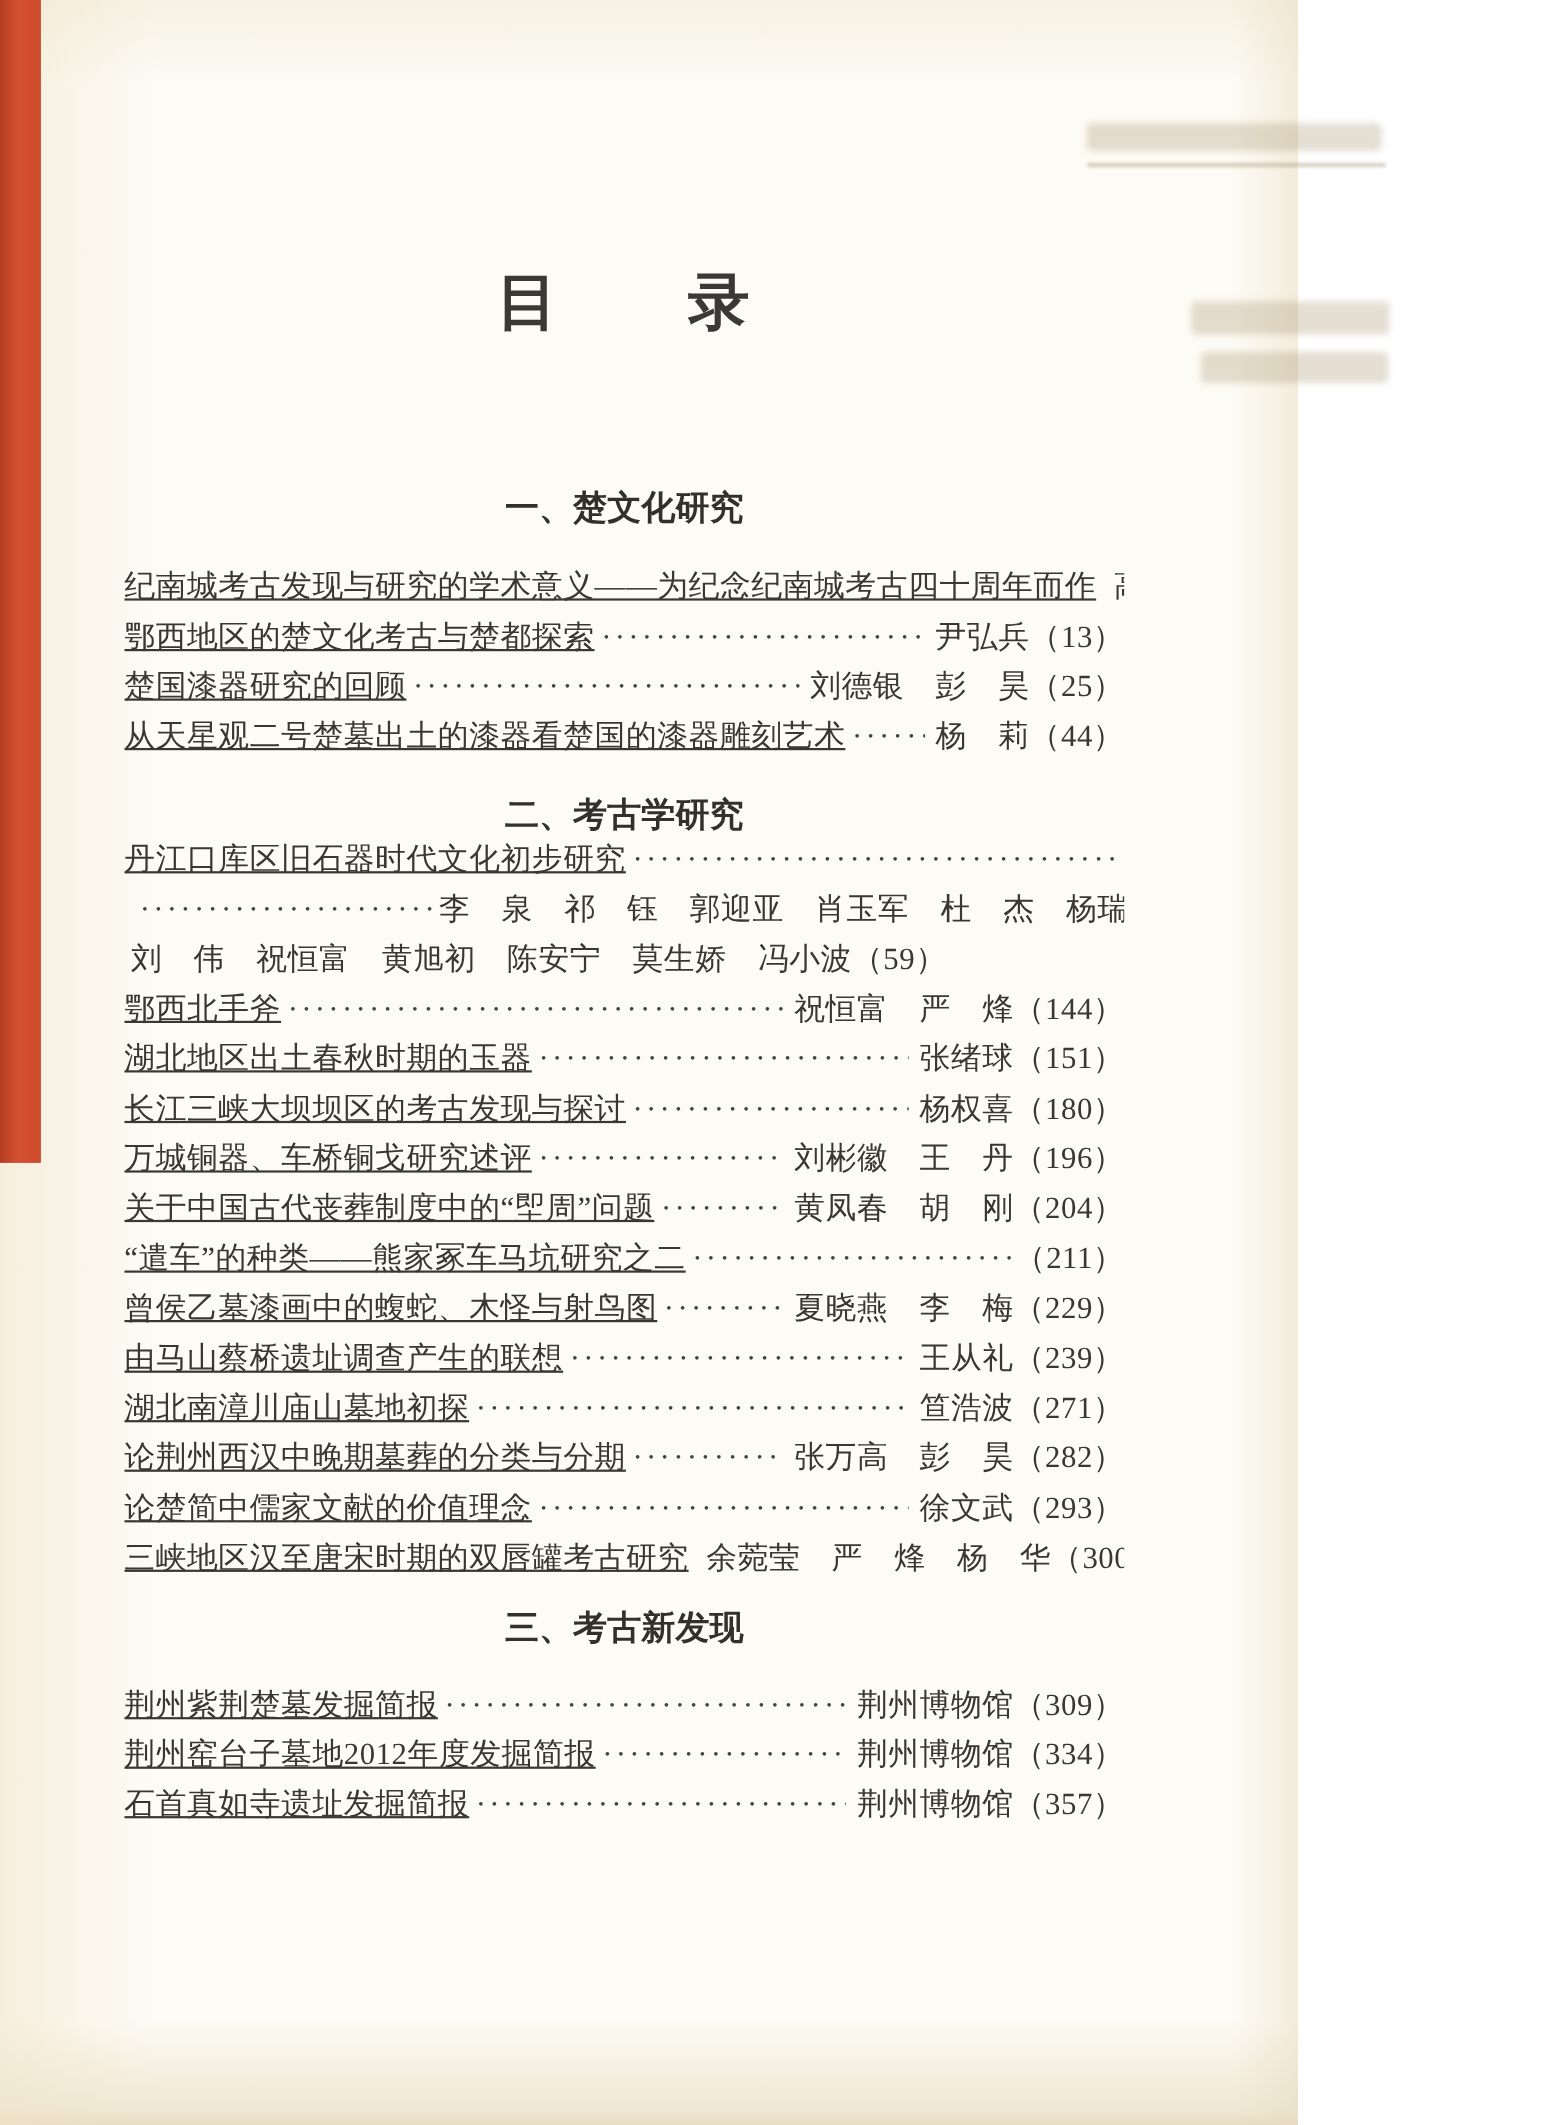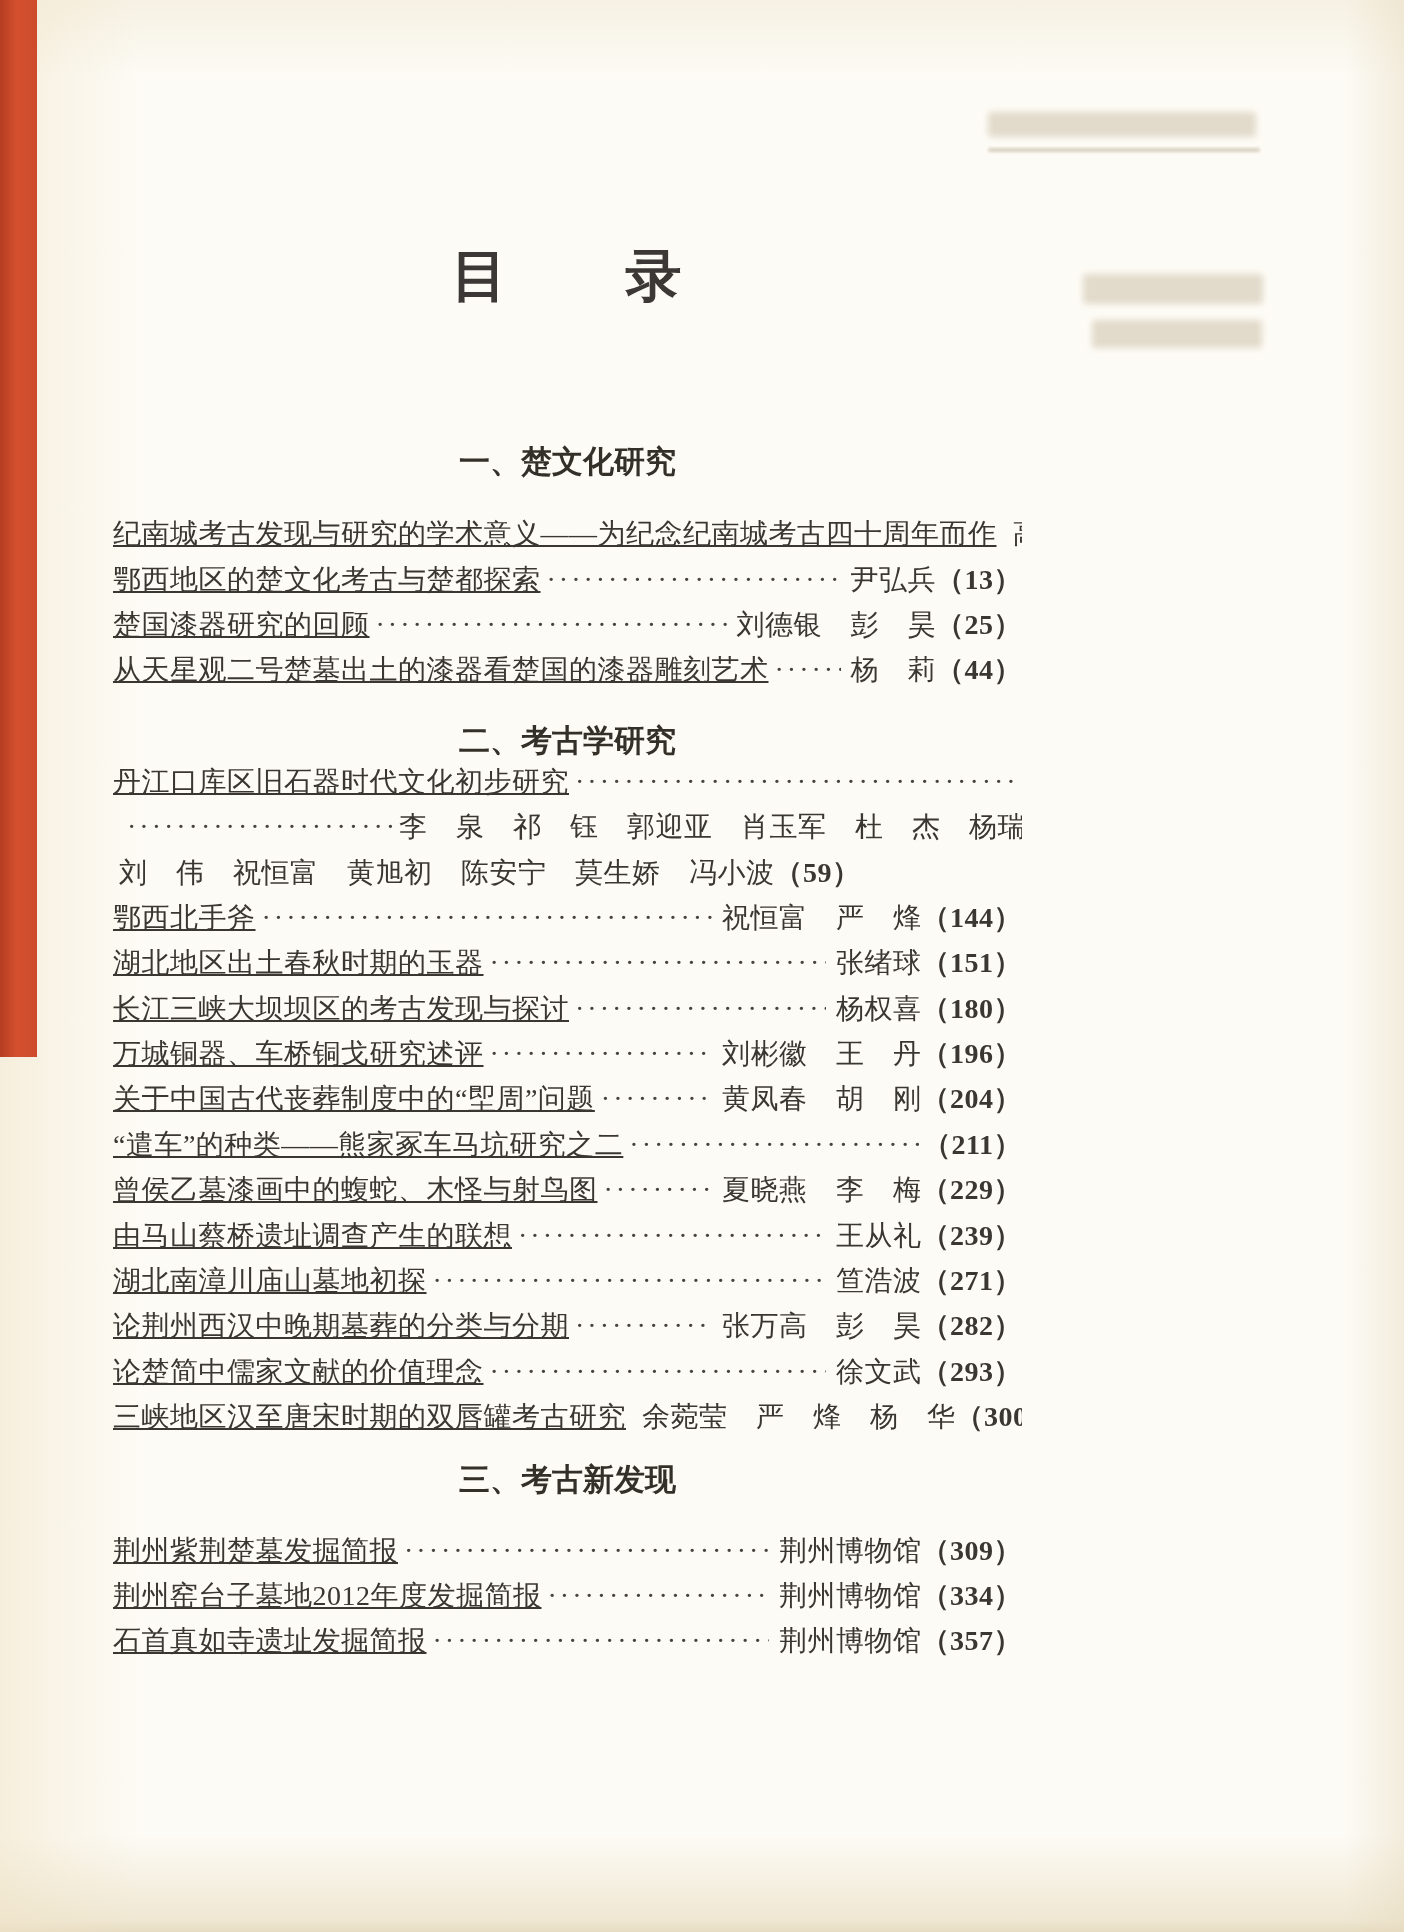--- a/index.html
+++ b/index.html
@@ -2,21 +2,21 @@
 <html><head>
 <meta charset="utf-8">
 <style>
   html,body{margin:0;padding:0;}
   body{
     width:1404px;height:1932px;
     font-family:"Liberation Serif","DejaVu Serif",serif;
     overflow:hidden;
   }
   .page{
-    position:relative;width:1404px;height:1932px;
+    position:relative;width:1180px;height:1932px;
     background:
       linear-gradient(to right, rgba(240,228,200,.55) 0px, rgba(240,228,200,.25) 70px, rgba(0,0,0,0) 140px),
       linear-gradient(to left, rgba(230,218,190,.45) 0px, rgba(0,0,0,0) 60px),
       linear-gradient(to bottom, #f6f1e3 0%, #fdfbf5 4%, #fdfbf5 95%, #efe7d2 99.4%, #e6dcc2 100%);
   }
   .spine{
     position:absolute;left:0;top:0;width:37px;height:1057px;
     background:linear-gradient(to right,#b53d22,#d4502f 45%,#cd4a2b);
   }
   .ghost{
@@ -59,21 +59,21 @@
   .row .dots{
     flex:1 1 0;min-width:0;overflow:hidden;
     white-space:nowrap;letter-spacing:3px;color:#46433d;
     margin:0 4px 0 6px;
   }
   .row .pre-dots{
     flex:none;width:272px;overflow:hidden;
     white-space:nowrap;letter-spacing:3px;color:#46433d;
   }
   .row .au{flex:none;margin-left:6px;}
-  .row .pg{flex:none;font-weight:bold;}
+  .row .pg{flex:none;}
   .row.cont{padding-left:14px;}
   .row.cont .au{margin-left:auto;}
   .row.au-only{justify-content:flex-start;}
 </style>
 </head>
 <body>
 
 <div class="page">
   <div class="spine" style="background-color: rgb(205, 74, 43);"></div>
 

